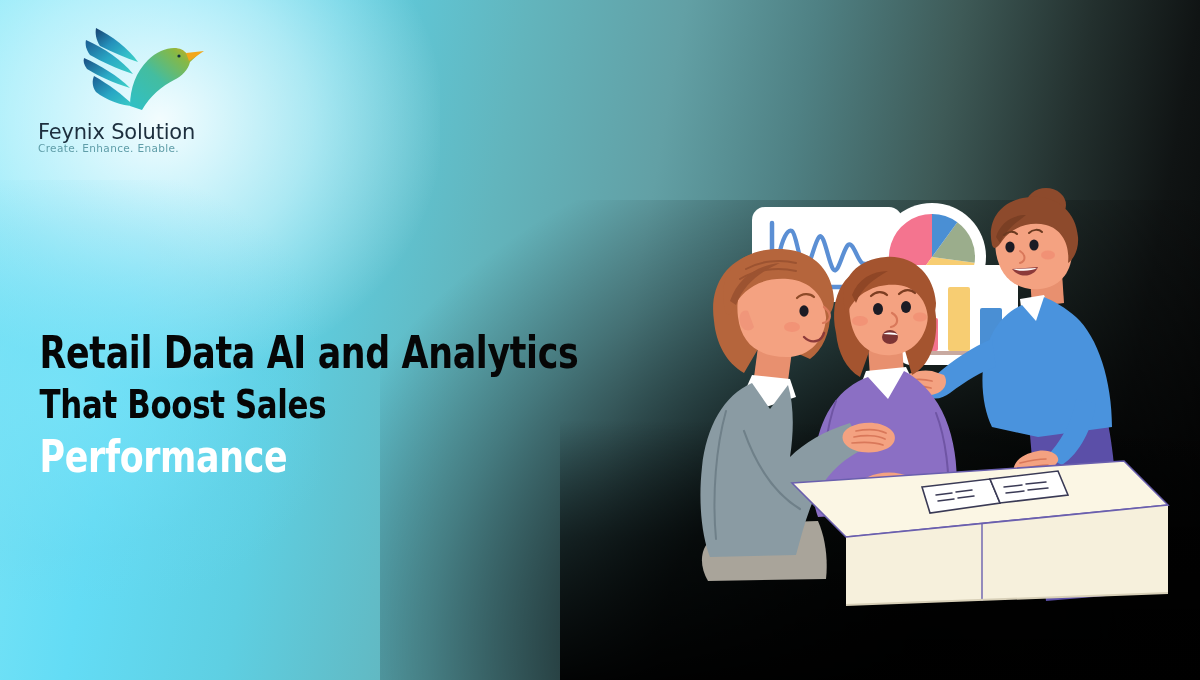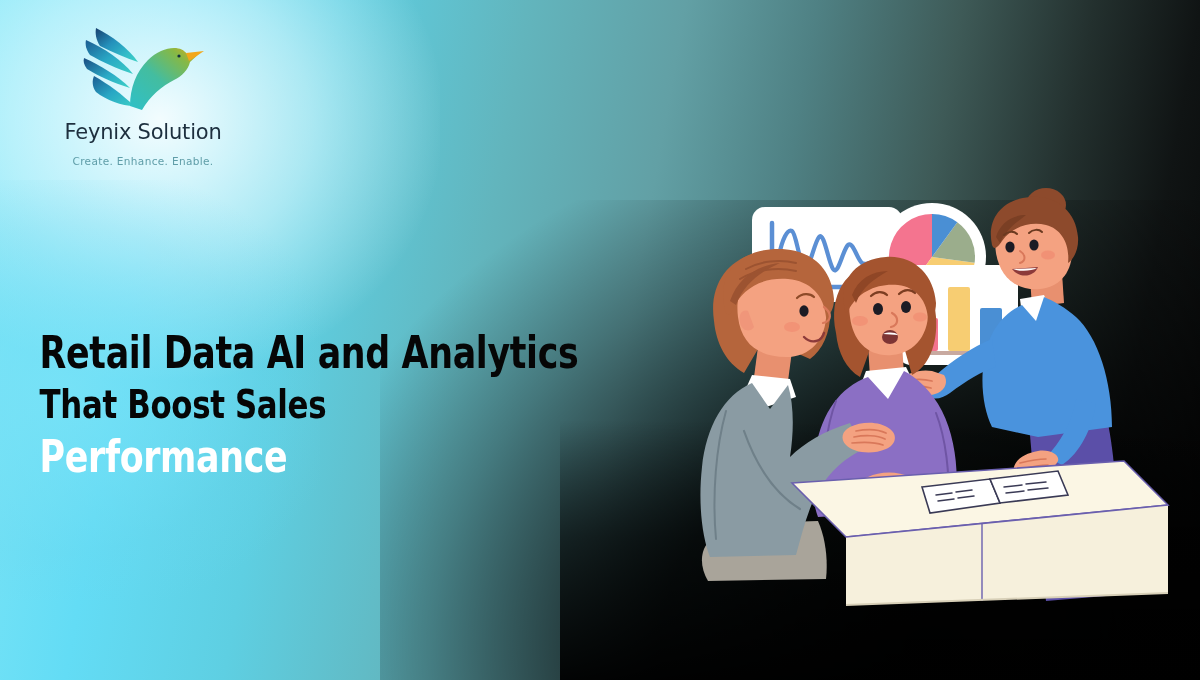--- a/index.html
+++ b/index.html
@@ -51,39 +51,38 @@
   }
   .bg-bottom-fade {
     position:absolute; left:560px; right:0; bottom:0; height:260px;
     background:linear-gradient(to bottom, rgba(0,0,0,0) 0%, rgba(0,0,0,.55) 45%, rgba(0,0,0,.95) 100%);
   }
 
   
   .logo-block {
     position:absolute; left:38px; top:18px;
     width:210px; height:150px;
-    text-align:center;
   }
   .logo-mark { width:210px; height:108px; display:block; }
   .logo-name {
     font-family:"DejaVu Sans", sans-serif;
     font-size:21px;
     font-weight:500;
     letter-spacing:-0.2px;
     color:#1d2f3e;
     line-height:1;
     margin-top:-4px;
   }
   .logo-tagline {
     font-family:"DejaVu Sans", sans-serif;
     font-size:10.5px;
     font-weight:400;
     letter-spacing:.35px;
     color:#5f9da8;
-    margin-top:13px;
+    margin-top:0;
     line-height:1;
   }
 
   
   .headline {
     position:absolute;
     left:0; top:330px;
     width:660px;
     text-align:left;
     font-family:"DejaVu Sans Condensed","Liberation Sans Narrow","Liberation Sans", sans-serif;

